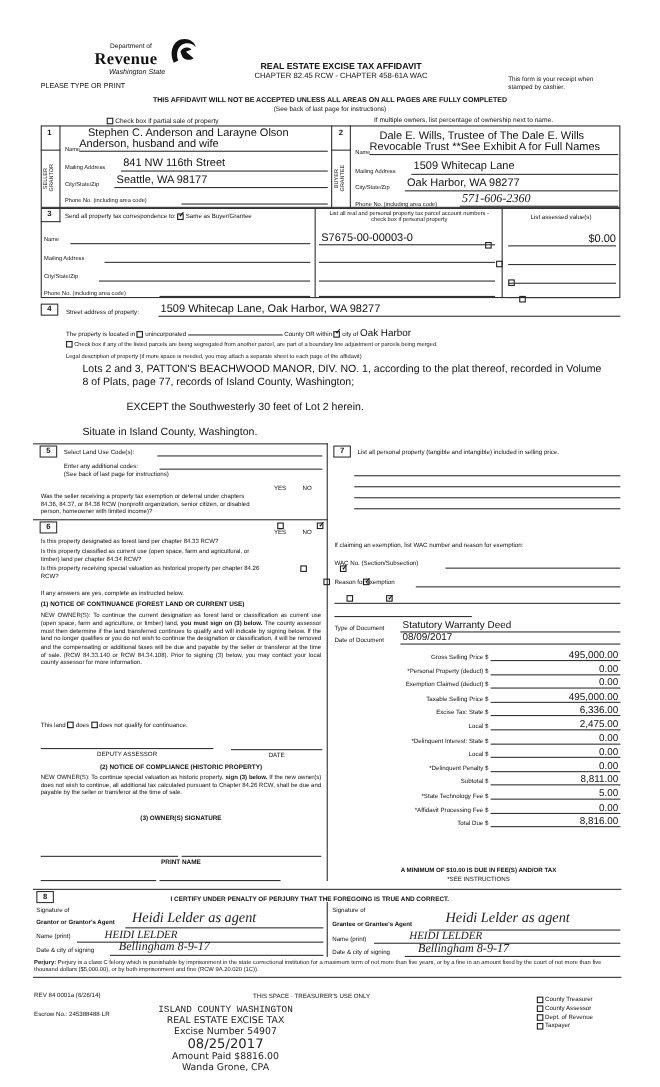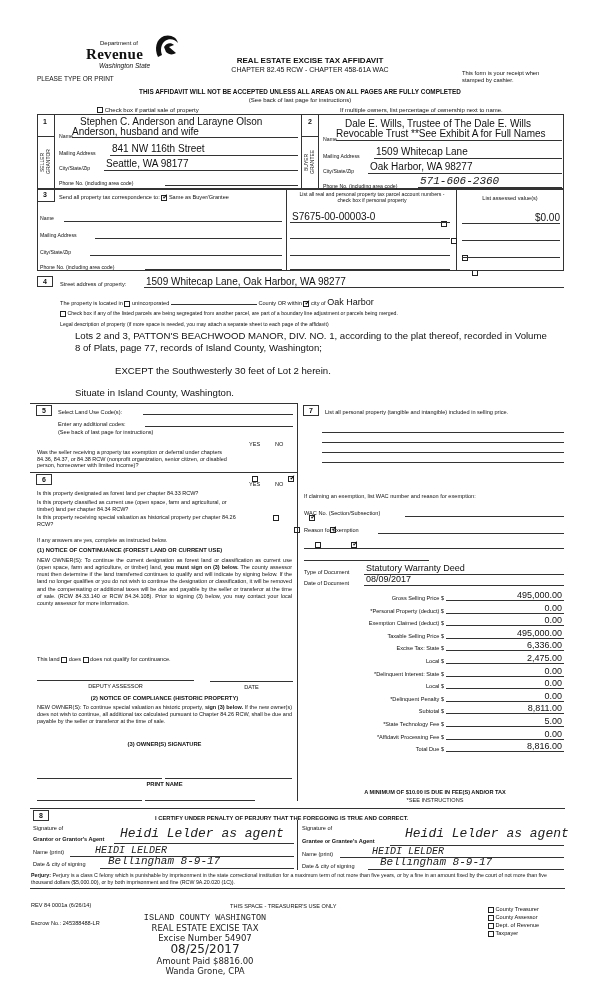--- a/index.html
+++ b/index.html
@@ -11,21 +11,21 @@
   .fill { font-size: 10px; }
   .fillsm { font-size: 9px; }
   .line { border-bottom: 1px solid #333; position: absolute; }
   .box { border: 1px solid #333; position: absolute; }
   .sect { position: absolute; border: 1px solid #333; width: 16px; height: 11px; font-size: 7px; font-weight: bold; text-align: center; line-height: 10px; }
   .cb { display: inline-block; width: 6px; height: 6px; border: 1px solid #222; vertical-align: middle; position: relative; }
   .cb.checked::after { content: "✓"; position: absolute; left: 0; top: -3px; font-size: 7px; font-weight: bold; }
   .bold { font-weight: bold; }
   .center { text-align: center; }
   .right { text-align: right; }
-  .hand { font-family: Liberation Mono, monospace; font-style: italic; color: #222; }
+  .hand { font-family: Liberation Serif, serif; font-style: italic; color: #222; }
   .stamp { font-family: "DejaVu Sans", sans-serif; color: #222; text-align: center; }
   .vlabel { position: absolute; font-size: 5px; writing-mode: vertical-rl; transform: rotate(180deg); text-align: center; line-height: 1.1; }
 </style>
 </head>
 <body>
 
 
 
 
 <div>

